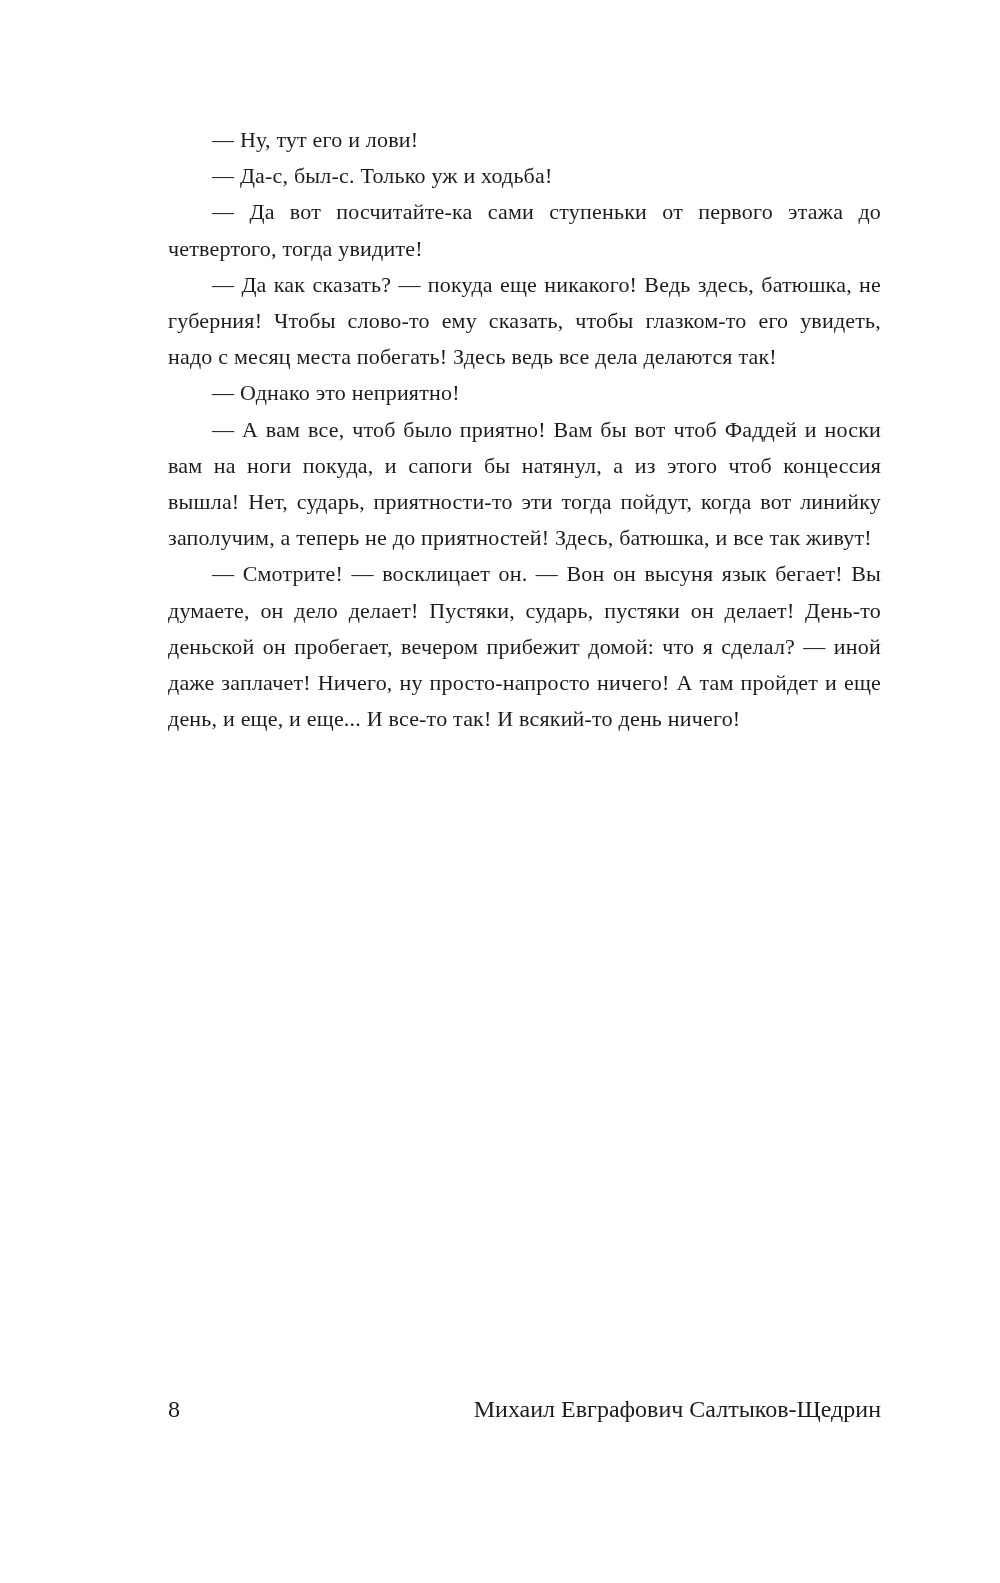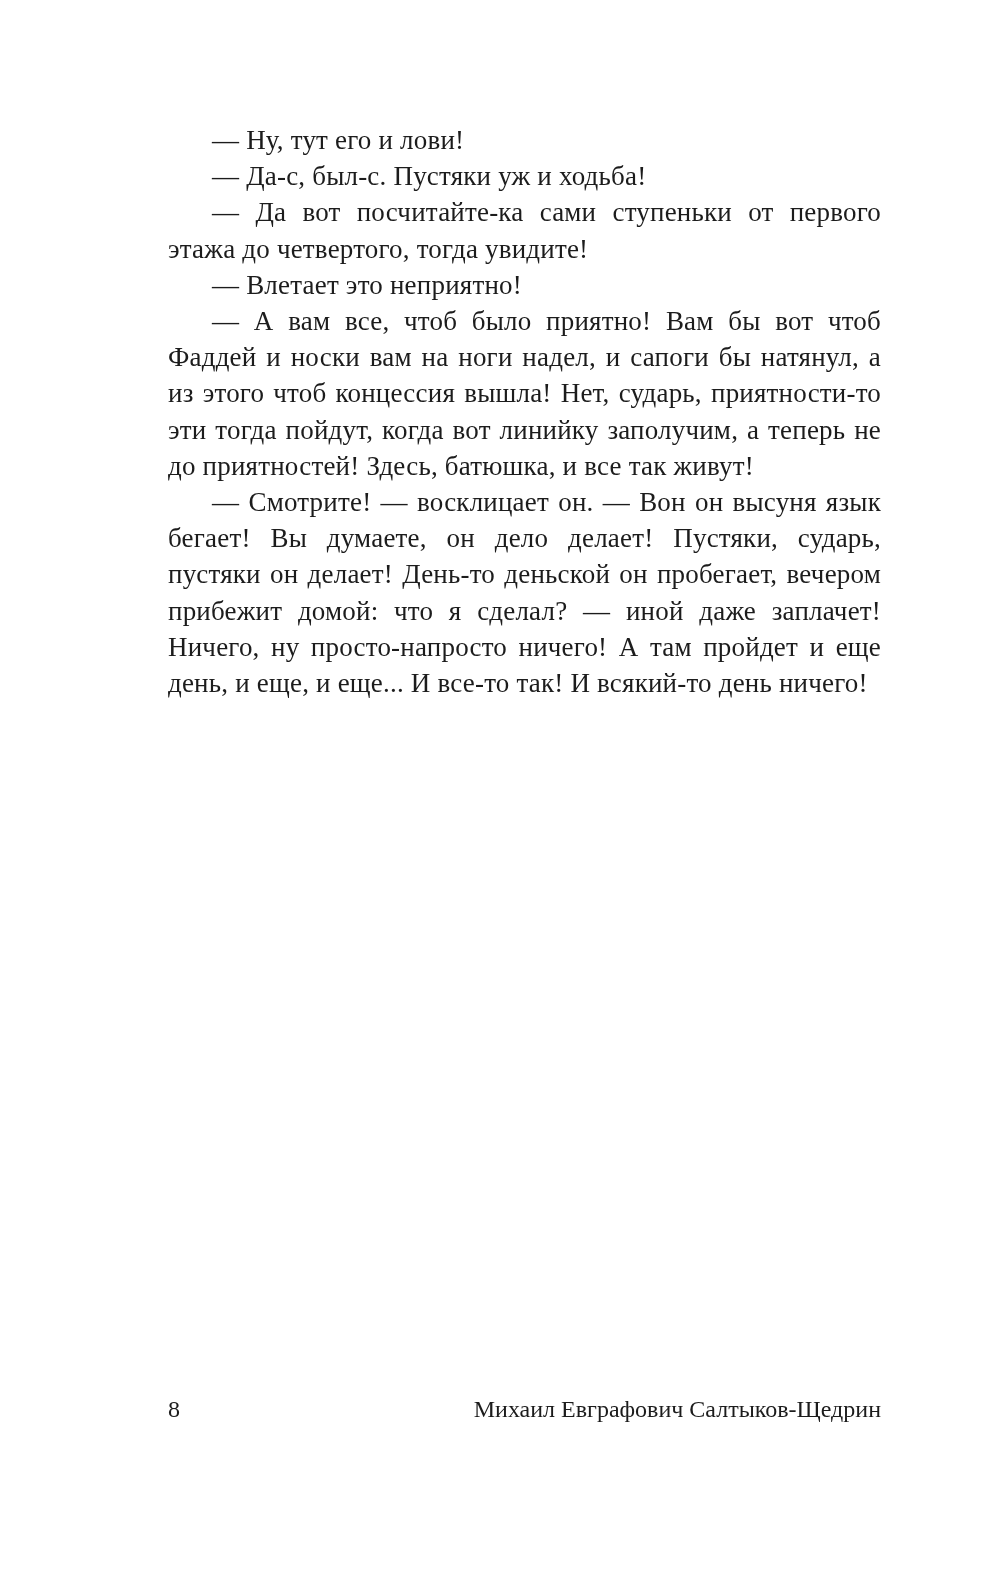--- a/index.html
+++ b/index.html
@@ -17,21 +17,21 @@
   .page {
     position: absolute;
     inset: 0;
     background: #ffffff;
   }
   .text-block {
     position: absolute;
     left: 168px;
     top: 122px;
     width: 713px;
-    font-size: 27px;
+    font-size: 22px;
     line-height: 36.2px;
     text-align: justify;
     letter-spacing: 0.2px;
   }
   .text-block p {
     margin: 0;
     padding: 0;
     text-indent: 44px;
   }
   .footer {
@@ -49,23 +49,24 @@
   }
   .footer .author {
   }
 </style>
 </head>
 <body>
 
 <div class="page">
   <div class="text-block">
       <p>— Ну, тут его и лови!</p>
-      <p>— Да-с, был-с. Пустяки уж и ходьба!</p>
+      <p>— Да-с, был-с. Только уж и ходьба!</p>
       <p>— Да вот посчитайте-ка сами ступеньки от первого этажа до четвертого, тогда увидите!</p>
-      <p>— Влетает это неприятно!</p>
-      <p>— А вам все, чтоб было приятно! Вам бы вот чтоб Фаддей и носки вам на ноги надел, и сапоги бы натянул, а из этого чтоб концессия вышла! Нет, сударь, приятности-то эти тогда пойдут, когда вот линийку заполучим, а теперь не до приятностей! Здесь, батюшка, и все так живут!</p>
+      <p>— Да как сказать? — покуда еще никакого! Ведь здесь, батюшка, не губерния! Чтобы слово-то ему сказать, чтобы глазком-то его увидеть, надо с месяц места побегать! Здесь ведь все дела делаются так!</p>
+      <p>— Однако это неприятно!</p>
+      <p>— А вам все, чтоб было приятно! Вам бы вот чтоб Фаддей и носки вам на ноги покуда, и сапоги бы натянул, а из этого чтоб концессия вышла! Нет, сударь, приятности-то эти тогда пойдут, когда вот линийку заполучим, а теперь не до приятностей! Здесь, батюшка, и все так живут!</p>
       <p>— Смотрите! — восклицает он. — Вон он высуня язык бегает! Вы думаете, он дело делает! Пустяки, сударь, пустяки он делает! День-то деньской он пробегает, вечером прибежит домой: что я сделал? — иной даже заплачет! Ничего, ну просто-напросто ничего! А там пройдет и еще день, и еще, и еще... И все-то так! И всякий-то день ничего!</p>
     </div>
   <div class="footer">
     <span class="page-number">8</span>
     <span class="author">Михаил Евграфович Салтыков-Щедрин</span>
   </div>
 </div>
 
 </body></html>

